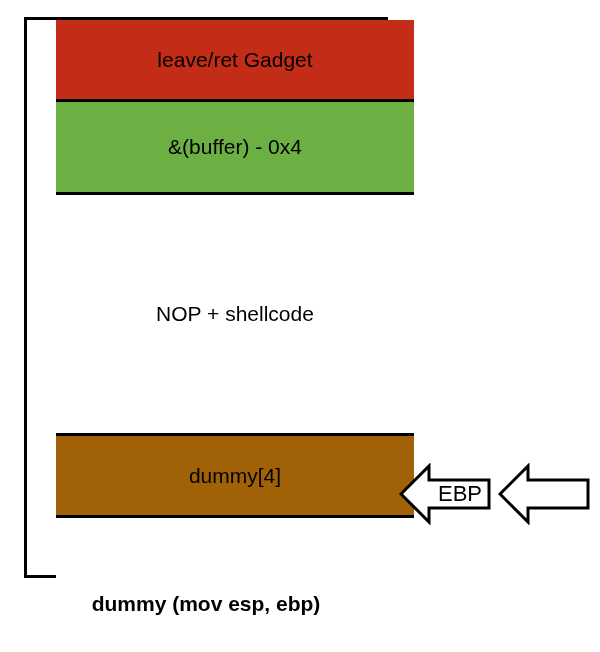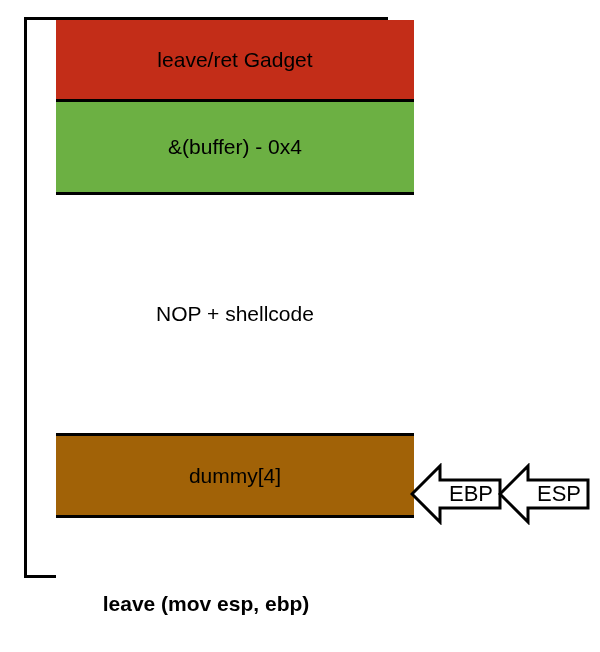--- a/index.html
+++ b/index.html
@@ -88,21 +88,21 @@
     height: 62px;
     display: flex;
     align-items: center;
     justify-content: center;
     font-size: 22px;
     font-family: "Liberation Sans", sans-serif;
     color: #000000;
     pointer-events: none;
   }
 
-  #arrow-ebp { left: 410px; top: 463px; }
+  #arrow-ebp { left: 399px; top: 463px; }
   #arrow-esp { left: 498px; top: 463px; }
 </style>
 </head>
 <body>
 
 <div id="stack-diagram">
 
   <div class="stack-cell cell-divider" id="cell-gadget">
     <span>leave/ret Gadget</span>
   </div>
@@ -118,27 +118,26 @@
   <div class="stack-cell cell-divider" id="cell-dummy">
     <span>dummy[4]</span>
   </div>
 
   <div class="stack-cell" id="cell-empty">
     <span></span>
   </div>
 
 </div>
 
-<div id="stack-caption">leave (mov esp, ebp)</div>
+<div id="stack-caption">dummy (mov esp, ebp)</div>
 
 <div class="reg-arrow" id="arrow-ebp">
   <svg viewBox="0 0 92 62" xmlns="http://www.w3.org/2000/svg">
     <polygon points="2,31 30,3 30,17 90,17 90,45 30,45 30,59" fill="#ffffff" stroke="#000000" stroke-width="3" stroke-linejoin="miter"></polygon>
   </svg>
   <span class="reg-label">EBP</span>
 </div>
 
 <div class="reg-arrow" id="arrow-esp">
   <svg viewBox="0 0 92 62" xmlns="http://www.w3.org/2000/svg">
     <polygon points="2,31 30,3 30,17 90,17 90,45 30,45 30,59" fill="#ffffff" stroke="#000000" stroke-width="3" stroke-linejoin="miter"></polygon>
   </svg>
-  <span class="reg-label">ESP</span>
 </div>
 
 </body></html>

